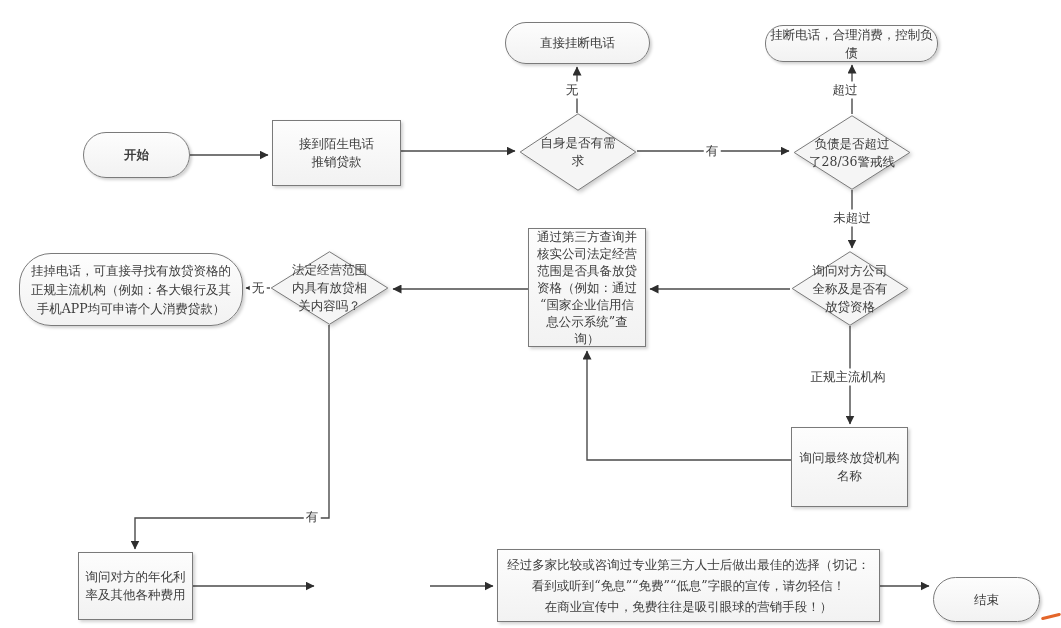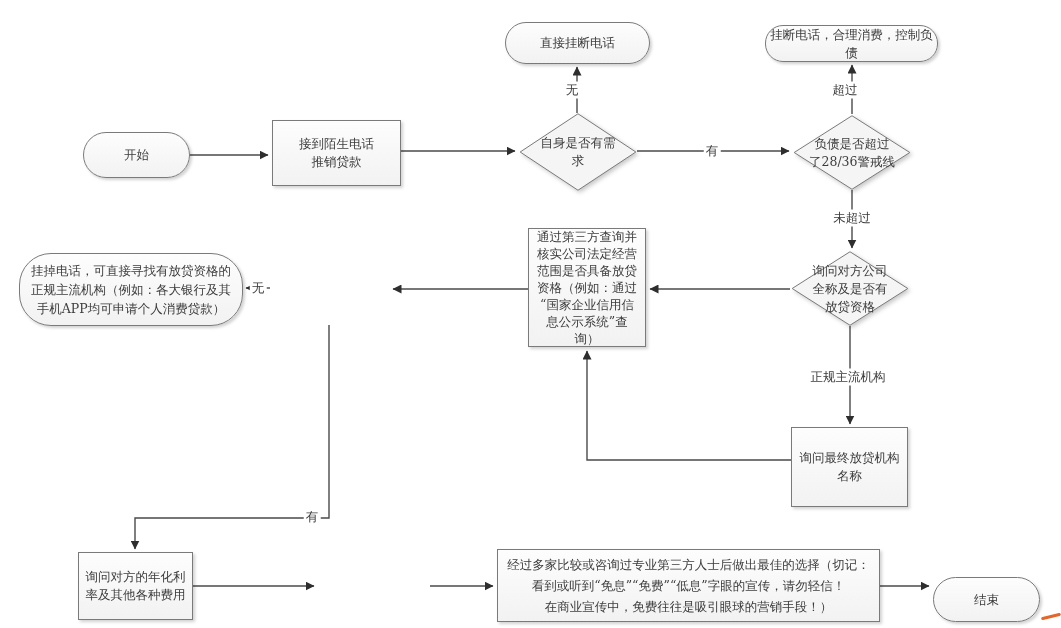--- a/index.html
+++ b/index.html
@@ -102,21 +102,21 @@
       <line x1="270" y1="288" x2="246" y2="288" marker-end="url(#arrow)"></line>
       <line x1="850" y1="326" x2="850" y2="424" marker-end="url(#arrow)"></line>
       <polyline points="791,460 587,460 587,351" marker-end="url(#arrow)"></polyline>
       <polyline points="329,325 329,518 135,518 135,549" marker-end="url(#arrow)"></polyline>
       <line x1="193" y1="586" x2="314" y2="586" marker-end="url(#arrow)"></line>
       <line x1="430" y1="586" x2="493" y2="586" marker-end="url(#arrow)"></line>
       <line x1="880" y1="586" x2="929" y2="586" marker-end="url(#arrow)"></line>
     </g>
   </svg>
 
-  <div class="node stadium" style="left:83px; top:132px; width:107px; height:46px; border-radius:23px;">
+  <div class="node stadium" style="left:83px; top:132px; width:107px; height:46px; border-radius:23px;font-weight:bold;">
     <span class="node-text">开始</span>
   </div>
 
   <div class="node rect" style="left:272px; top:120px; width:129px; height:66px;">
     <span class="node-text">接到陌生电话
 推销贷款</span>
   </div>
 
   <div class="node stadium" style="left:505px; top:22px; width:145px; height:42px; border-radius:21px;">
     <span class="node-text">直接挂断电话</span>
@@ -154,20 +154,28 @@
 
   <div class="node diamond" style="left:791px; top:251px; width:118px; height:75px;">
     <svg class="diamond-shape" viewBox="0 0 100 100" preserveAspectRatio="none">
         <polygon points="50,1 99,50 50,99 1,50"></polygon>
       </svg>
     <span class="node-text">询问对方公司
 全称及是否有
 放贷资格</span>
   </div>
 
+  <div class="node diamond" style="left:270px; top:251px; width:119px; height:74px;">
+    <svg class="diamond-shape" viewBox="0 0 100 100" preserveAspectRatio="none">
+        <polygon points="50,1 99,50 50,99 1,50"></polygon>
+      </svg>
+    <span class="node-text">法定经营范围
+内具有放贷相
+关内容吗？</span>
+  </div>
 
   <div class="node stadium" style="left:19px; top:253px; width:224px; height:73px; border-radius:32px; line-height:19px;">
     <span class="node-text">挂掉电话，可直接寻找有放贷资格的
 正规主流机构（例如：各大银行及其
 手机APP均可申请个人消费贷款）</span>
   </div>
 
   <div class="node rect" style="left:791px; top:427px; width:117px; height:80px;">
     <span class="node-text">询问最终放贷机构
 名称</span>

